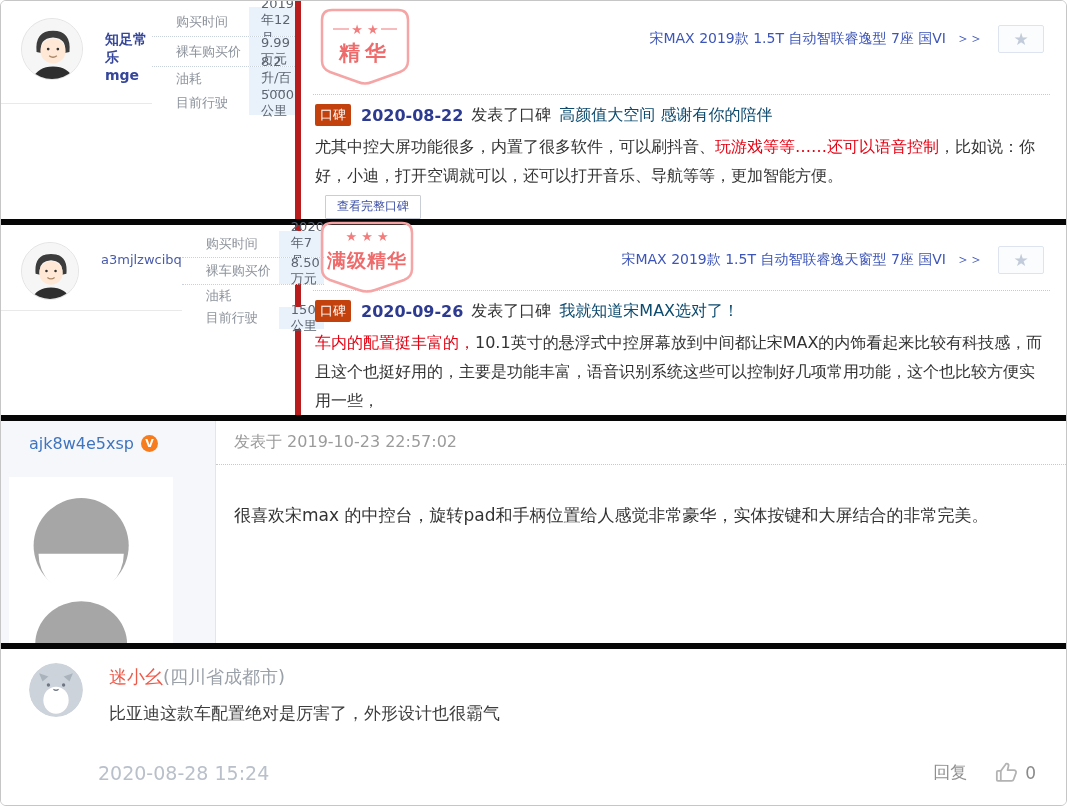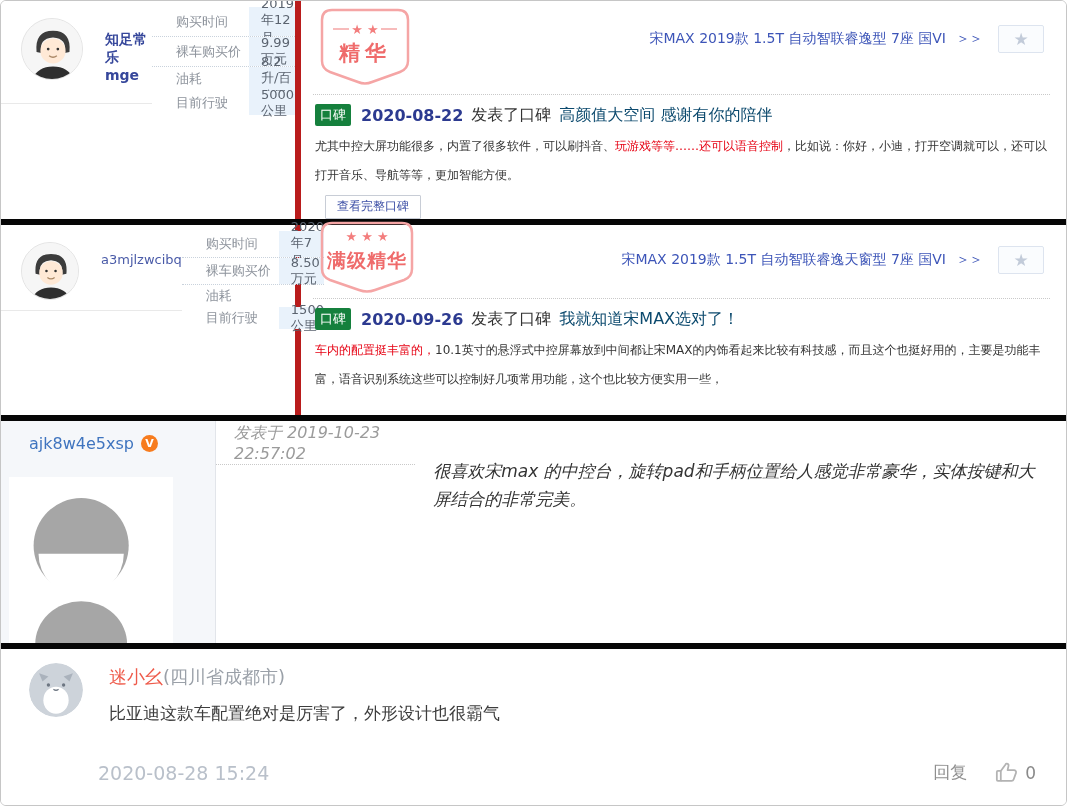--- a/index.html
+++ b/index.html
@@ -42,36 +42,36 @@
   .stamp { position:absolute; left:6px; top:6px; }
   .sec2 .stamp { top:-4px; }
   .title-row { display:flex; justify-content:flex-end; align-items:center; }
   .sec1 .title-row { padding-top:24px; }
   .sec2 .title-row { padding-top:21px; }
   .model-link { color:#3d55b8; font-size:14px; text-decoration:none; cursor:pointer; }
   .model-arrows { color:#3d55b8; font-size:14px; margin-left:10px; letter-spacing:-1px; cursor:pointer; }
   .fav-btn { width:46px; height:28px; margin-left:16px; margin-right:6px; border:1px solid #dde4ef; background:#fafcfe; color:#c2cbd9; font-size:17px; line-height:26px; text-align:center; cursor:pointer; border-radius:2px; }
 
   .koubei-row { display:flex; align-items:center; margin-top:9px; padding-left:2px; }
-  .koubei-badge { background:#15803d; color:#fff; font-size:13px; padding:2px 5px; border-radius:2px; flex:none; }
+  .koubei-badge { background:#c2410c; color:#fff; font-size:13px; padding:2px 5px; border-radius:2px; flex:none; }
   .koubei-date { color:#2c3a90; font-weight:bold; font-size:16px; margin-left:10px; }
   .koubei-action { color:#333; font-size:16px; margin-left:8px; }
   .koubei-title { color:#0c4a6e; font-size:16px; margin-left:8px; text-decoration:none; cursor:pointer; }
-  .review-text { margin:6px 2px 0 2px; font-size:12px; line-height:29px; color:#333; }
+  .review-text { margin:6px 2px 0 2px; font-size:16px; line-height:29px; color:#333; }
   .red-text { color:#e60012; }
   .view-full-btn { margin:5px 0 0 12px; align-self:flex-start; background:#fff; border:1px solid #c8cdd6; color:#3b4ea5; font-size:12px; padding:2px 11px 3px 11px; cursor:pointer; border-radius:1px; }
 
   
   .sec3 { height:222px; display:flex; flex:none; background:#fff; }
   .post-left { width:215px; flex:none; background:#f5f7fa; border-right:1px solid #e2e5ea; }
   .post-user-row { height:44px; display:flex; align-items:center; padding-left:28px; }
   .post-username { color:#3f74bf; font-size:16px; text-decoration:none; cursor:pointer; }
   .v-badge { width:17px; height:17px; border-radius:50%; background:#f77c1e; color:#fff; font-size:11px; font-weight:bold; display:inline-flex; align-items:center; justify-content:center; margin-left:7px; cursor:pointer; }
   .post-avatar-box { width:164px; height:170px; background:#fff; margin-left:8px; margin-top:12px; overflow:hidden; }
-  .post-right { flex:1; display:flex; flex-direction:row;font-style:italic; }
+  .post-right { flex:1; display:flex; flex-direction:column; }
   .post-meta-row { height:44px; display:flex; align-items:center; padding-left:18px; border-bottom:1px dotted #c9c9c9; color:#9b9b9b; font-size:16px; }
   .post-body { padding:36px 20px 0 18px; font-size:17px; color:#333; line-height:28px; }
 
   
   .sec4 { flex:1; background:#fff; position:relative; padding:14px 26px 0 28px; }
   .comment-wrap { display:flex;gap:12px; }
   .comment-avatar { width:54px; height:54px; border-radius:50%; overflow:hidden; flex:none; cursor:pointer; }
   .comment-main { margin-left:14px; flex:1; }
   .comment-name-row { margin-top:2px; }
   .comment-username { color:#ee5a4a; font-size:18px; text-decoration:none; cursor:pointer; }

